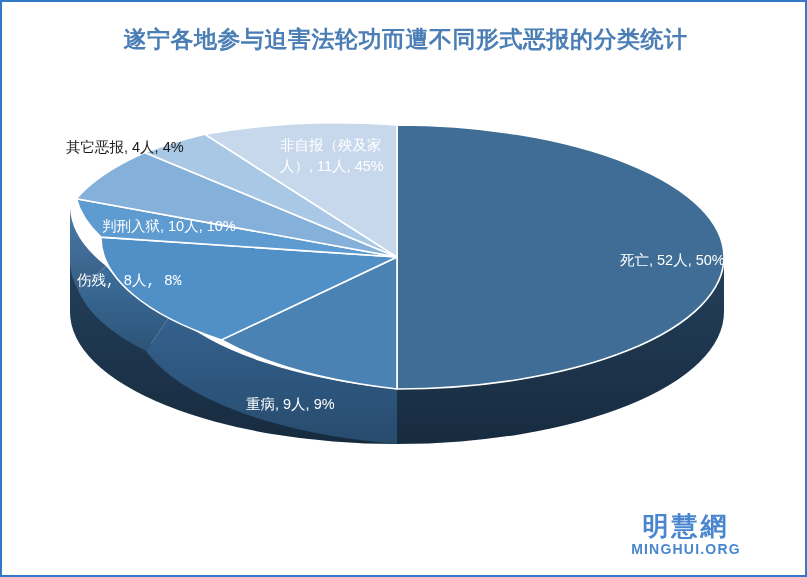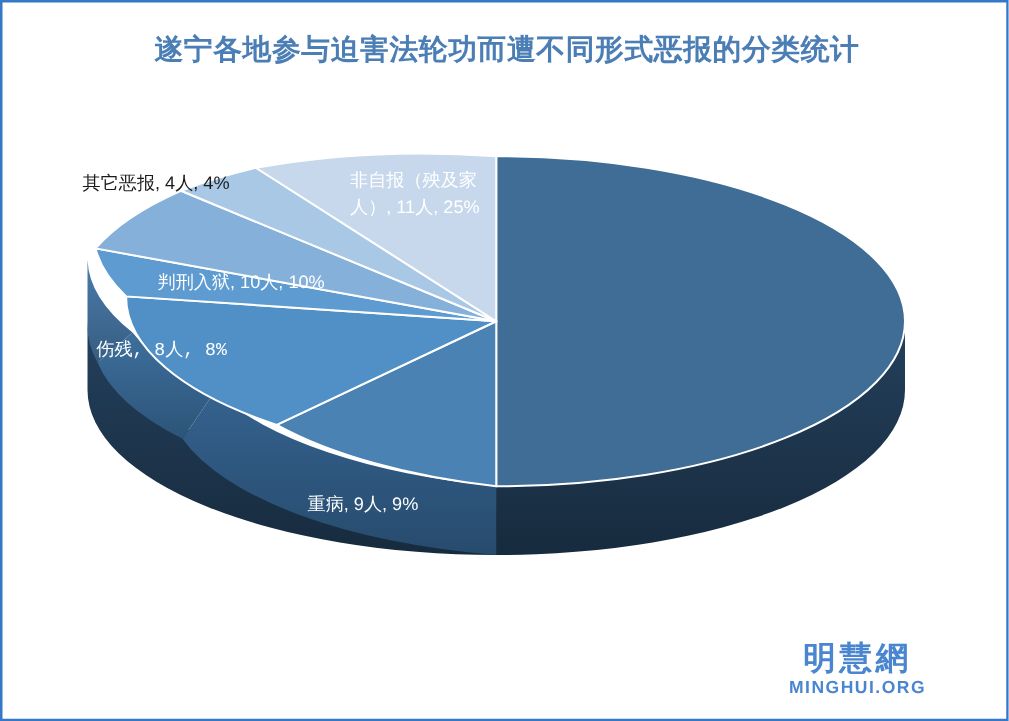--- a/index.html
+++ b/index.html
@@ -119,33 +119,34 @@
       <path d="M 395,255 L 98.9,235.1 A 327,132 0 0 1 74.4,196.7 Z" fill="#5d9bd0"></path>
 
       <path d="M 395,255 L 74.4,196.7 A 327,132 0 0 1 142.8,150.6 Z" fill="#84b0da"></path>
 
       <path d="M 395,255 L 142.8,150.6 A 327,132 0 0 1 202.7,132.2 Z" fill="#a9c8e6"></path>
 
       <path d="M 395,255 L 202.7,132.2 A 327,132 0 0 1 395,123 Z" fill="#c7d8ec"></path>
     </g>
   </svg>
 
+  <div class="slice-label lbl-light" style="left:618px; top:248px;">死亡, 52人, 50%</div>
 
   <div class="slice-label lbl-light" style="left:244px; top:392px;">重病, 9人, 9%</div>
 
 
   <div class="slice-label lbl-light" style="left:75px; top:269px;font-family:Liberation Mono, monospace;">伤残, 8人, 8%</div>
 
-  <div class="slice-label lbl-light" style="left:124px; top:214px;">判刑入狱, 10人, 10%</div>
+  <div class="slice-label lbl-light" style="left:100px; top:214px;">判刑入狱, 10人, 10%</div>
 
   <div class="slice-label lbl-dark" style="left:64px; top:135px;">其它恶报, 4人, 4%</div>
 
   <div class="slice-label lbl-light lbl-wrap" style="left:278px; top:133px;">
     <span>非自报（殃及家</span>
-    <span>人）, 11人, 25%</span>
+    <span>人）, 11人, 45%</span>
   </div>
 
   <div id="brand">
     <div id="brand-cn">明慧網</div>
     <div id="brand-en">MINGHUI.ORG</div>
   </div>
 
 </div>
 
 </body></html>

